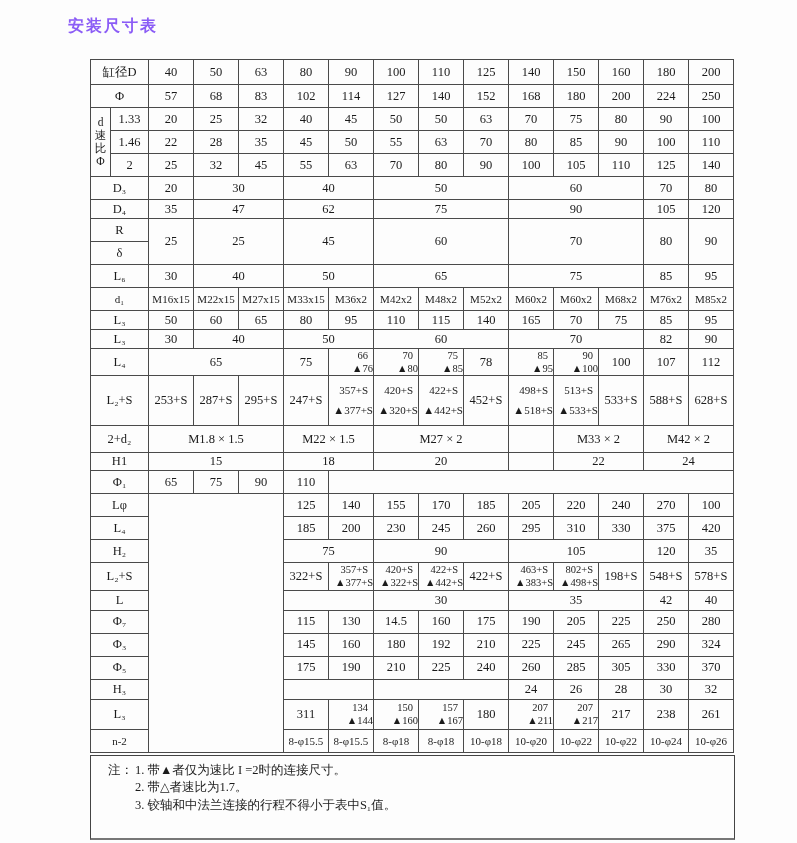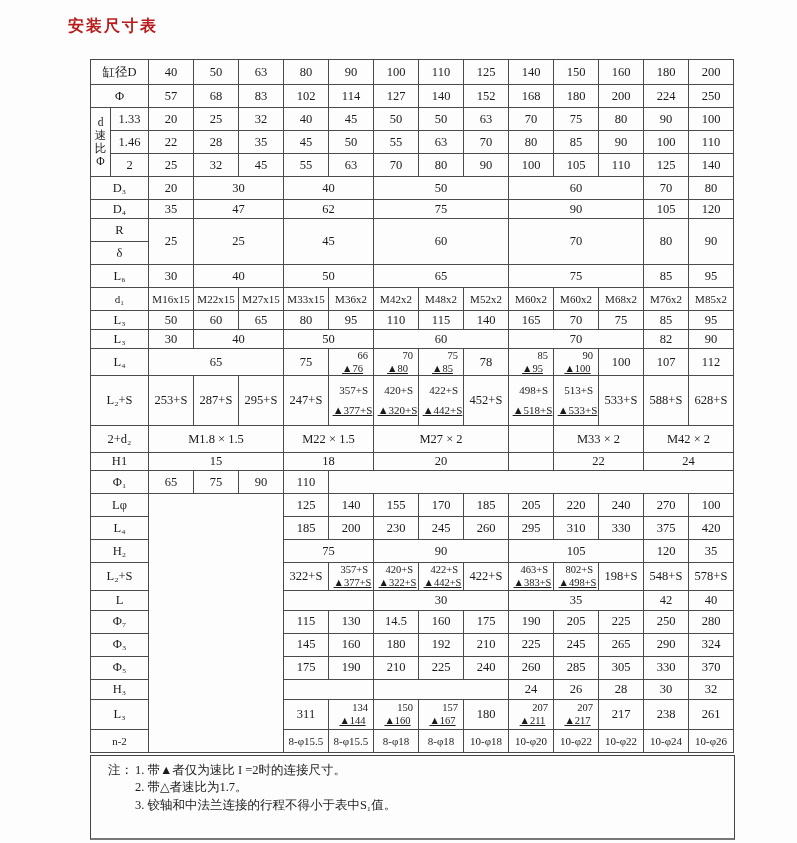--- a/index.html
+++ b/index.html
@@ -2,21 +2,21 @@
 <html><head>
 <meta charset="utf-8">
 <style>
   html,body{margin:0;padding:0;}
   body{
     width:797px;height:843px;background:#fdfdfd;overflow:hidden;
     font-family:"Liberation Serif","DejaVu Serif",serif;color:#1b1b1b;
   }
   .page-title{
     margin:16px 12px 0 68px;font-family:"Liberation Sans","DejaVu Sans",sans-serif;
-    font-size:16px;font-weight:bold;letter-spacing:2px;color:#b91c1c;
+    font-size:16px;font-weight:bold;letter-spacing:2px;color:#8b5cf6;
   }
   table.dim{
     border-collapse:collapse;table-layout:fixed;margin:22px 0 0 90px;
     border:1px solid #3c3c3c;
   }
   col.c-lbl1{width:20px}
   col.c-lbl2{width:38px}
   col.c-data{width:45px}
   td{
     border:1px solid #4a4a4a;text-align:center;vertical-align:middle;
@@ -30,21 +30,21 @@
   tr:nth-child(15){height:50px}
   tr:nth-child(16){height:27px}
   tr:nth-child(17){height:18px}
   tr:nth-child(23){height:20px}
   tr:nth-child(27){height:20px}
   tr:nth-child(28){height:30px}
   tr:nth-child(11) td{font-size:11px}
   tr:nth-child(29) td{font-size:11px}
   td .ln{font-size:10.5px;line-height:1.25;}
   td.stack .ln0{text-align:right;padding-right:5px;}
-  td.stack .ln1{text-align:center;padding-left:3px;text-decoration:underline;}
+  td.stack .ln1{text-align:right;padding-left:3px;}
   tr:nth-child(15) .ln{font-size:11px}
   tr:nth-child(15) .ln0{margin:4px 0 7px 0}
   tr:nth-child(15) .ln1{margin-bottom:4px}
   td.vert .ln{font-size:11.5px;line-height:1.12;text-align:center;padding:0;}
   .notes-box{
     width:625px;margin:2px 0 0 90px;border:1px solid #444;
     border-bottom:2px solid #777;
     padding:6px 8px 4px 10px;font-size:12.5px;line-height:17.5px;
     height:72px;box-sizing:content-box;
   }

